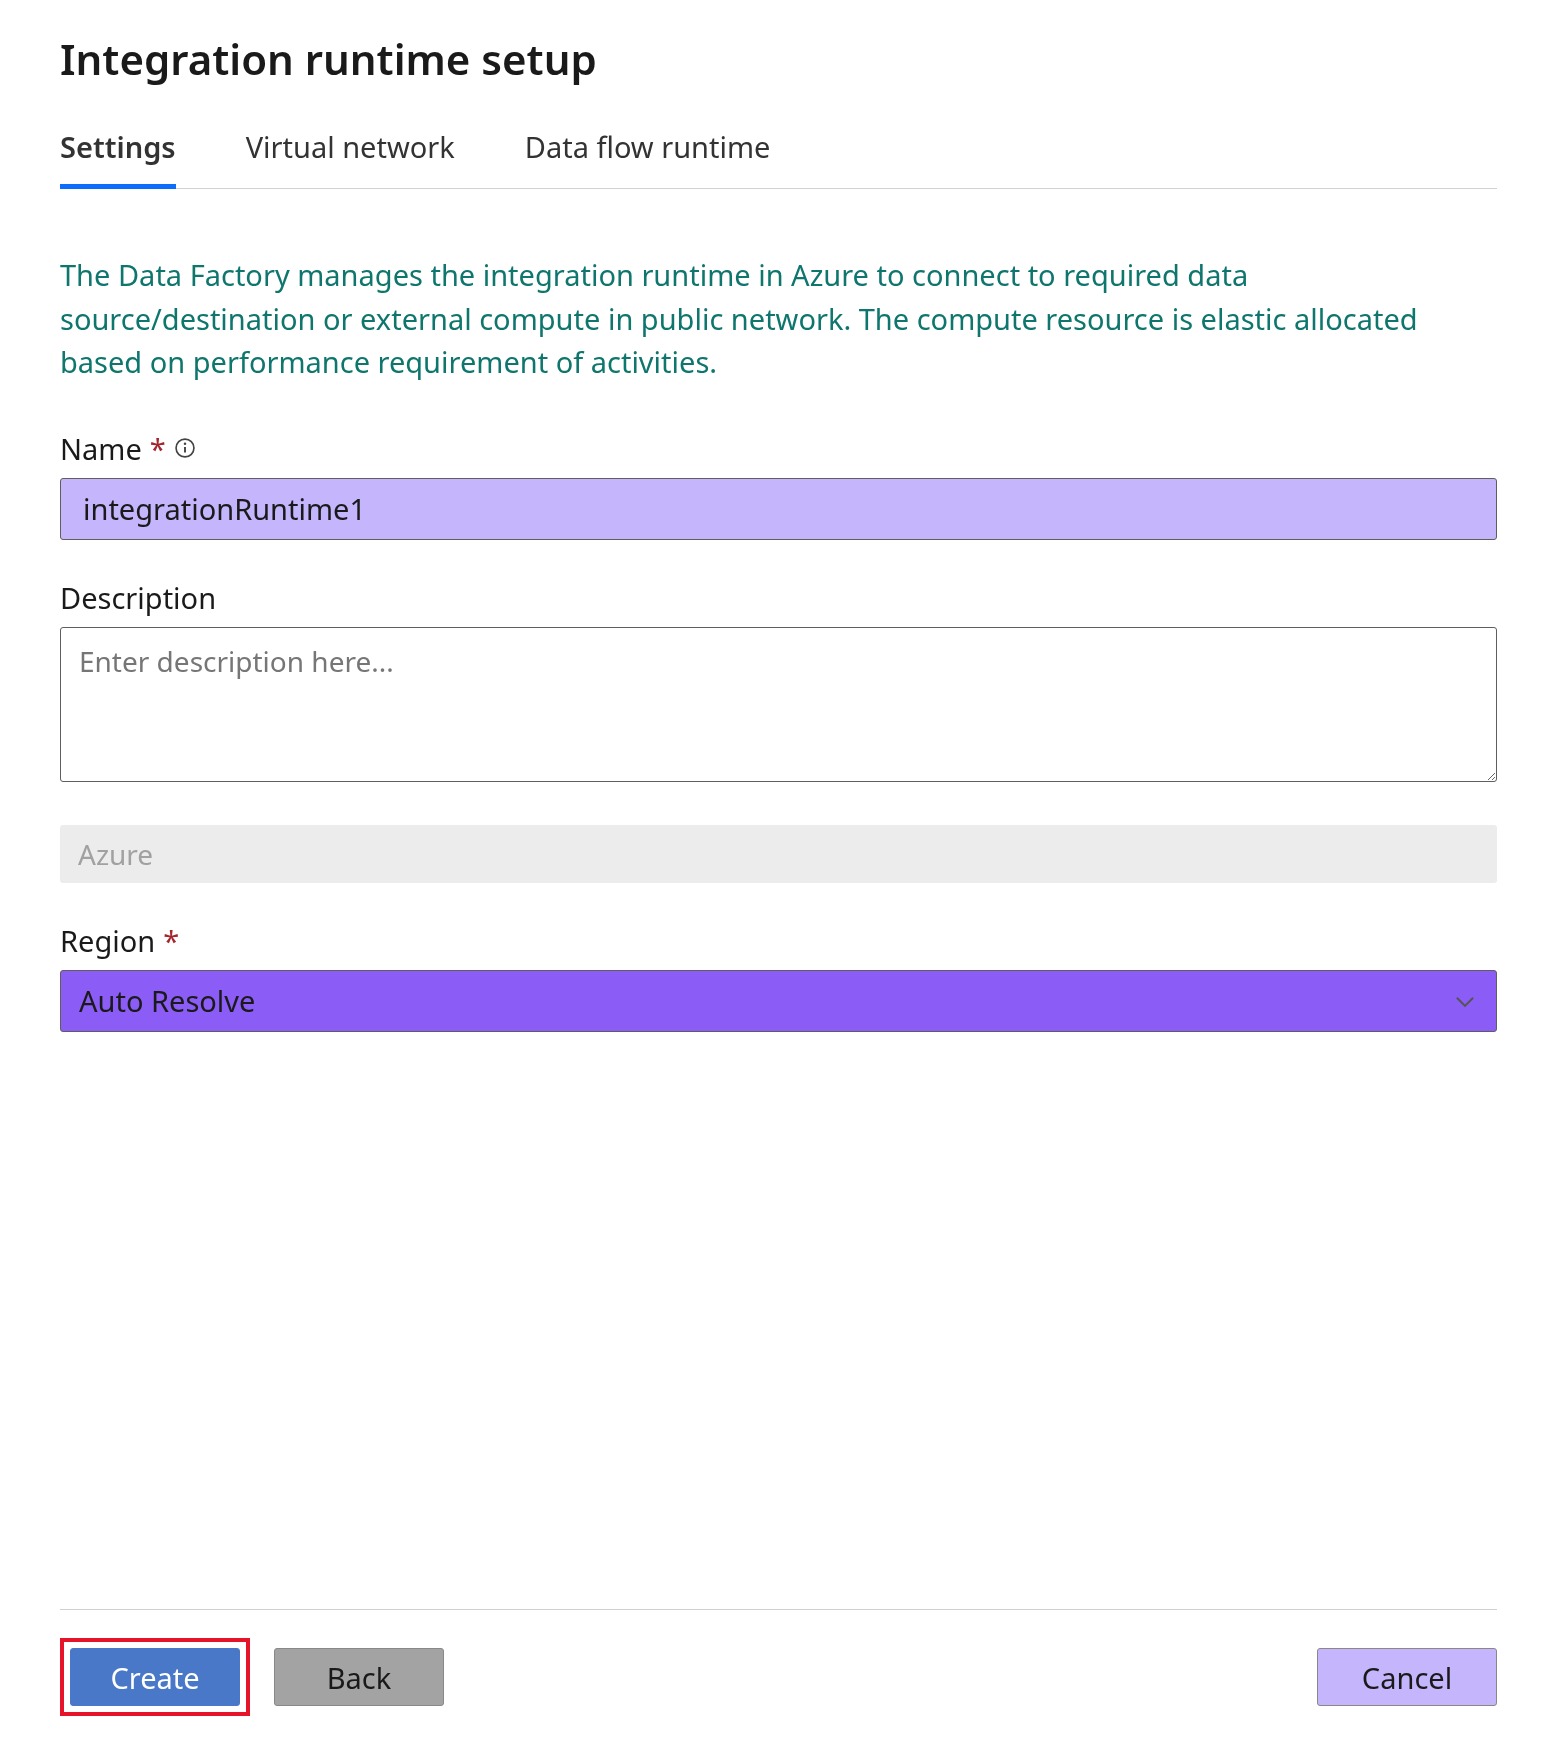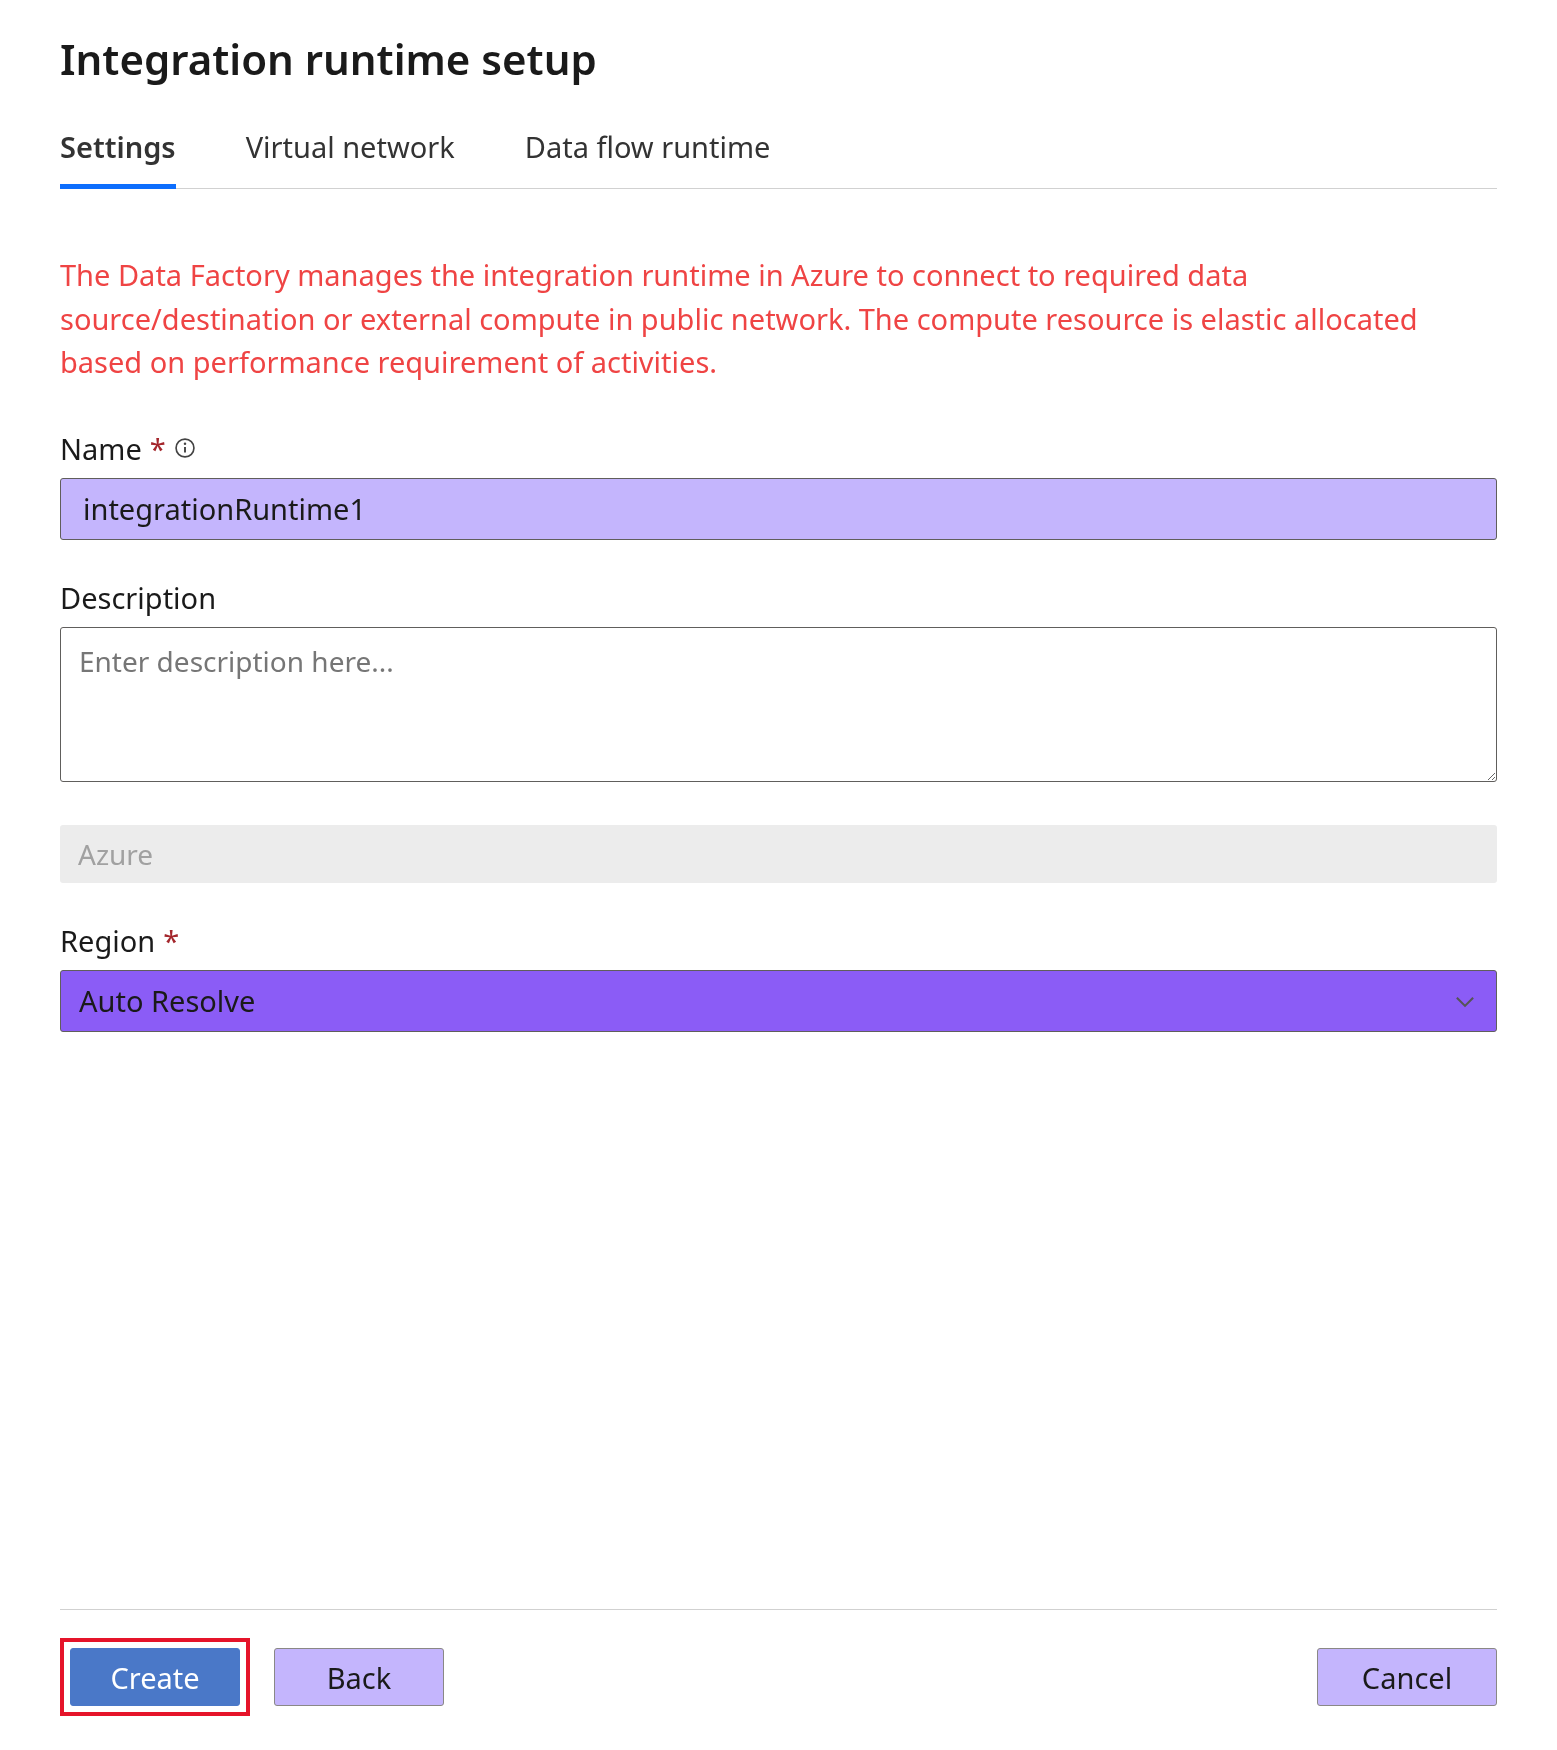--- a/index.html
+++ b/index.html
@@ -37,21 +37,21 @@
     cursor: pointer;
     margin-bottom: -1px;
   }
   .tab.active {
     font-weight: 600;
     border-bottom: 5px solid #0d6efd;
   }
   .description {
     font-size: 29px;
     line-height: 1.5;
-    color: #ef4444;
+    color: #0f766e;
     margin-bottom: 45px;
   }
   .field {
     margin-bottom: 38px;
   }
   .field-label {
     font-size: 29px;
     font-weight: 400;
     color: #1a1a1a;
     display: flex;
@@ -156,21 +156,21 @@
     color: #ffffff;
     border: 1px solid #4a78c8;
     min-width: 170px;
   }
   .highlight-box {
     border: 4px solid #e5142a;
     padding: 6px;
     display: inline-flex;
   }
   .btn-secondary {
-    background: #c4b5fd;
+    background: #a3a3a3;
     color: #1a1a1a;
     border: 1px solid #8a8886;
     min-width: 170px;
   }
   .btn-cancel {
     background: #c4b5fd;
     color: #1a1a1a;
     border: 1px solid #8a8886;
     min-width: 180px;
     margin-left: auto;

